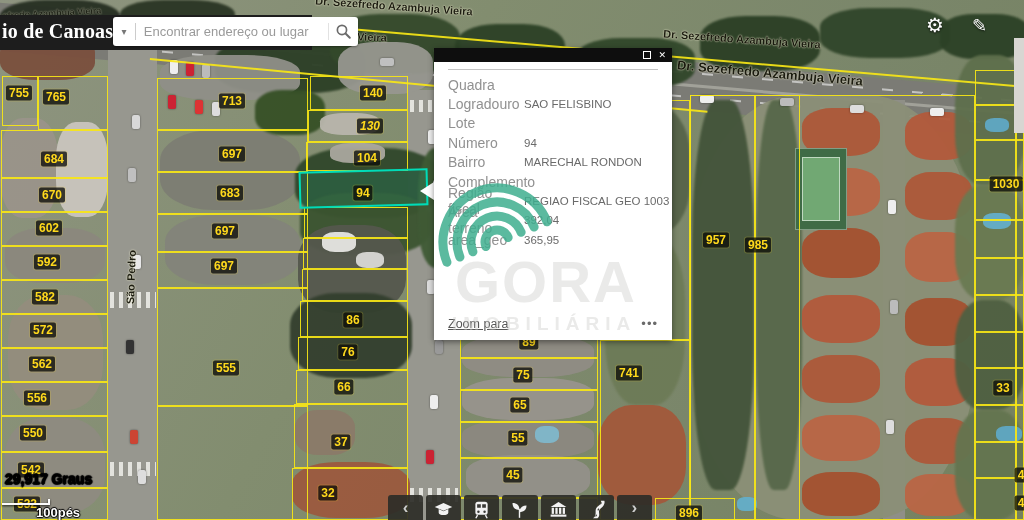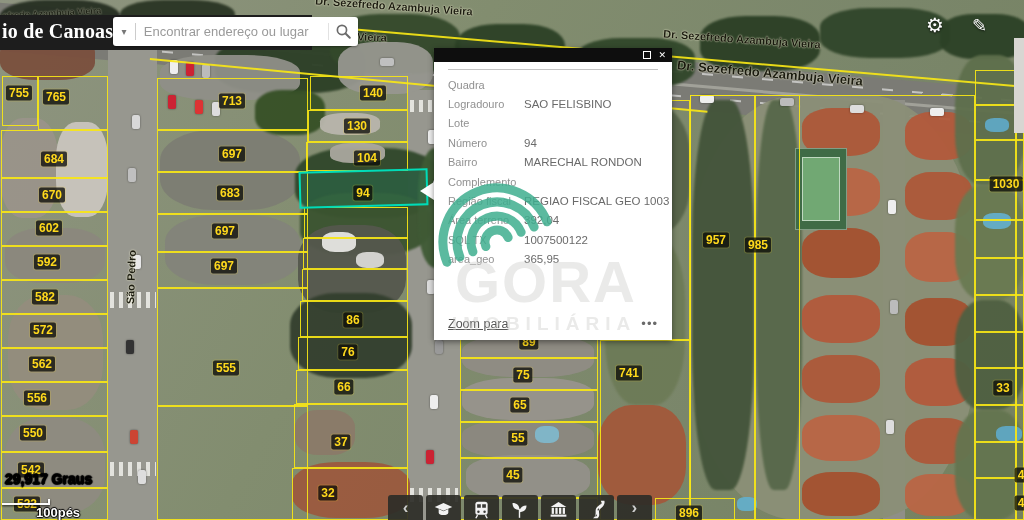--- a/index.html
+++ b/index.html
@@ -51,21 +51,21 @@
   #popup { position:absolute; left:434px; top:48px; width:238px; height:292px; background:#fff;
     z-index:20; box-shadow:0 2px 6px rgba(0,0,0,.45); }
   #popup-titlebar { height:14px; background:#0e0e0e; display:flex; justify-content:flex-end;
     align-items:center; gap:7px; padding:0 6px; }
   .tb-icon { color:#fff; font-size:9px; line-height:9px; cursor:pointer; }
   #maximize-icon { width:8px; height:8px; border:1.4px solid #fff; }
   #popup-body { padding:7px 14px 0 14px; }
   #popup-title { font-size:13.5px; font-weight:bold; color:#3d3d3d; padding:3px 0 6px; }
   #popup-hr { border:0; border-top:1px solid #c4c4c4; margin-bottom:5px; }
   .prow { display:flex; height:19.4px; align-items:center; }
-  .plab { width:76px; flex:none; color:#919191; font-size:11px; }
+  .plab { width:76px; flex:none; color:#919191; font-size:14px; }
   .pval { color:#6a6a6a; font-size:11.5px; white-space:nowrap; }
   #popup-footer { position:absolute; left:14px; right:14px; bottom:9px; display:flex;
     justify-content:space-between; align-items:center; }
   #zoom-link { color:#565656; font-size:12.5px; text-decoration:underline; cursor:pointer; }
   #more-dots { color:#6a6a6a; font-size:13px; letter-spacing:1px; cursor:pointer; line-height:8px; }
   #popup-pointer { position:absolute; left:420px; top:182px; width:0; height:0; z-index:20;
     border-top:9px solid transparent; border-bottom:9px solid transparent; border-right:14px solid #fff; }
 
   
   #watermark { position:absolute; left:0; top:0; z-index:30; pointer-events:none; }
@@ -314,21 +314,21 @@
         <div class="plabel" style="left: 224px; top: 266px;">697</div>
         <div class="plabel" style="left: 45px; top: 297px;">582</div>
         <div class="plabel" style="left: 43px; top: 330px;">572</div>
         <div class="plabel" style="left: 42px; top: 364px;">562</div>
         <div class="plabel" style="left: 226px; top: 368px;">555</div>
         <div class="plabel" style="left: 37px; top: 398px;">556</div>
         <div class="plabel" style="left: 33px; top: 433px;">550</div>
         <div class="plabel" style="left: 31px; top: 470px;">542</div>
         <div class="plabel" style="left: 27px; top: 504px;">532</div>
         <div class="plabel" style="left: 373px; top: 93px;">140</div>
-        <div class="plabel" style="left: 357px; top: 126px;">130</div>
+        <div class="plabel" style="left: 370px; top: 126px; font-style: italic;">130</div>
         <div class="plabel" style="left: 367px; top: 158px;">104</div>
         <div class="plabel" style="left: 363px; top: 193px;">94</div>
         <div class="plabel" style="left: 353px; top: 320px;">86</div>
         <div class="plabel" style="left: 348px; top: 352px;">76</div>
         <div class="plabel" style="left: 344px; top: 387px;">66</div>
         <div class="plabel" style="left: 341px; top: 442px;">37</div>
         <div class="plabel" style="left: 328px; top: 493px;">32</div>
         <div class="plabel" style="left: 529px; top: 342px;">89</div>
         <div class="plabel" style="left: 523px; top: 375px;">75</div>
         <div class="plabel" style="left: 520px; top: 405px;">65</div>
@@ -406,24 +406,20 @@
           </div>
           <div class="prow">
             <span class="plab">Região fiscal</span>
             <span class="pval">REGIAO FISCAL GEO 1003</span>
           </div>
           <div class="prow">
             <span class="plab">Área terreno</span>
             <span class="pval">392,04</span>
           </div>
           <div class="prow">
-            <span class="plab">SQL TX</span>
-            <span class="pval">1007500122</span>
-          </div>
-          <div class="prow">
             <span class="plab">area_geo</span>
             <span class="pval">365,95</span>
           </div>
         </div>
     </div>
     <div id="popup-footer">
       <span id="zoom-link">Zoom para</span>
       <span id="more-dots">•••</span>
     </div>
   </div>

